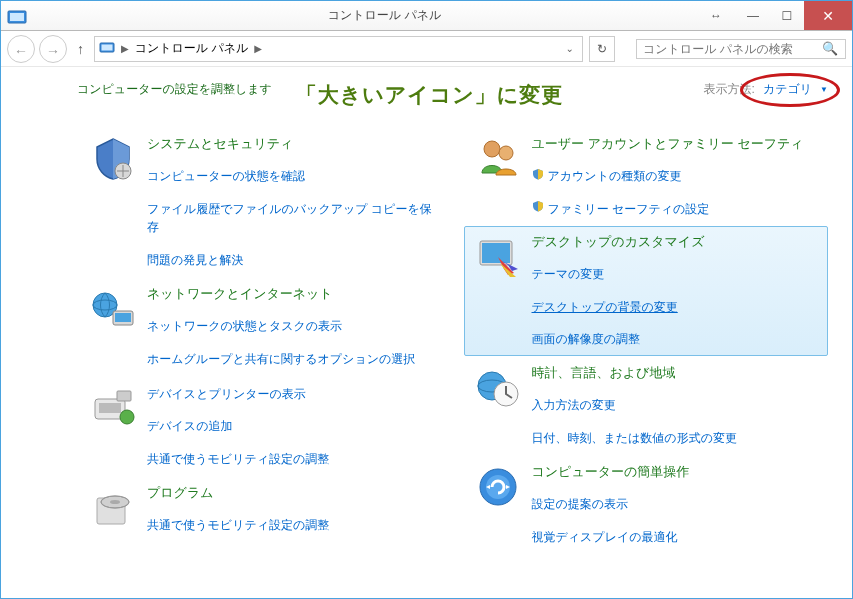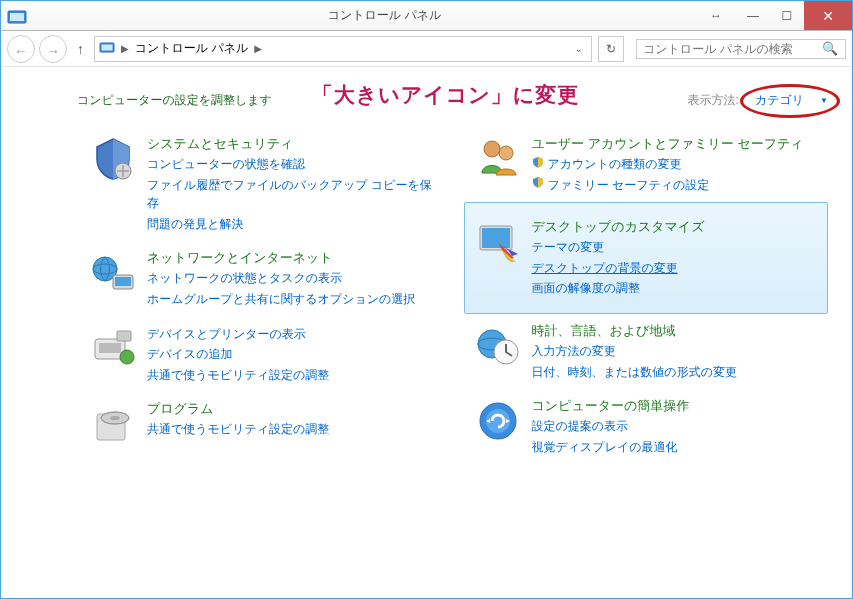--- a/index.html
+++ b/index.html
@@ -14,38 +14,38 @@
 .win-resize { position:absolute; right: 130px; top:6px; font-size:12px; color:#555; }
 
 .navbar { height: 36px; display:flex; align-items:center; padding: 0 6px; gap:4px; border-bottom:1px solid #e8e8e8;}
 .nav-arrow { width:28px; height:28px; border:1px solid #ccc; border-radius:50%; display:flex; align-items:center; justify-content:center; color:#999; font-size:14px; }
 .nav-up { font-size:14px; color:#555; padding:0 6px;}
 .addr { flex:1; display:flex; align-items:center; border:1px solid #ccc; height:26px; padding:0 4px; gap:6px;}
 .addr .crumb { color:#000; }
 .addr .sep { color:#666; font-size:10px; }
 .addr .dd { margin-left:auto; color:#666; font-size:10px; padding:0 4px;}
 .refresh { width:26px; height:26px; border:1px solid #ccc; display:flex; align-items:center; justify-content:center; color:#555; margin-left:2px;}
-.search { width:210px; height:20px; border:1px solid #ccc; margin-left:8px; display:flex; align-items:center; padding:0 6px; color:#888; position:relative;}
+.search { width:210px; height:20px; border:1px solid #ccc; margin-left:17px; display:flex; align-items:center; padding:0 6px; color:#888; position:relative;}
 .search input { border:none; outline:none; width:100%; font-size:12px; color:#444; }
 .search .mag { position:absolute; right:6px; color:#888; font-size:13px;}
 
 .content { padding: 14px 24px 14px 78px; overflow:auto; height: calc(100% - 66px); }
-.heading-row { display:flex; align-items:flex-end; margin-bottom:18px; margin-left:-2px; }
+.heading-row { display:flex; align-items:flex-start; margin-bottom:18px; margin-left:-2px; }
 .heading-label { color:#1a6b1a; font-size:12px; }
-.heading-anno { font-weight:700; font-size:21px; color:#be185d; margin-left:40px; letter-spacing:1px;}
-.viewby { margin-left:auto; color:#888; font-size:12px; display:flex; align-items:center; gap:16px; position:relative;}
+.heading-anno { font-weight:700; font-size:21px; color:#4d7c0f; margin-left:24px; letter-spacing:1px;}
+.viewby { margin-left:auto; color:#888; font-size:12px; display:flex; align-items:center; gap:8px; position:relative;}
 .viewby a { color:#0066cc; text-decoration:none; }
 .viewby .dd { font-size:8px; color:#0066cc;}
 .circle { position:absolute; width:100px; height:34px; border:3px solid #c7191b; border-radius:50%; right:-12px; top:-8px; pointer-events:none;}
 .cols { display:flex; gap:20px; }
 .col { flex:1; display:flex; flex-direction:column; }
 .cat { display:flex; gap:10px; padding:8px 10px; position:relative; }
-.cat.highlight { border:1px solid #7abfe8; background: linear-gradient(#eaf6fd,#d9eefb); border-radius:2px; padding:15px 9px;}
+.cat.highlight { border:1px solid #7abfe8; background: linear-gradient(#eaf6fd,#d9eefb); border-radius:2px; padding:6px 9px;}
 .cat .icon { width:48px; height:48px; flex-shrink:0; display:flex; align-items:center; justify-content:center; font-size:32px; }
-.cat .body { display:flex; flex-direction:column; gap:2px; }
+.cat .body { display:flex; flex-direction:column; gap:14px; }
 .cat .title { color:#1f7a1f; font-size:13px; }
 .cat .sub { color:#0066cc; font-size:12px; line-height:1.55; display:flex; align-items:center; gap:4px; }
 .cat .sub .shield { font-size:11px; }
 a.link { color:#0066cc; text-decoration:none; }
 a.link.ul { text-decoration: underline; text-align: right; }
 .shield-sm { width:12px; height:12px; }
 </style>
 </head>
 <body>
 

